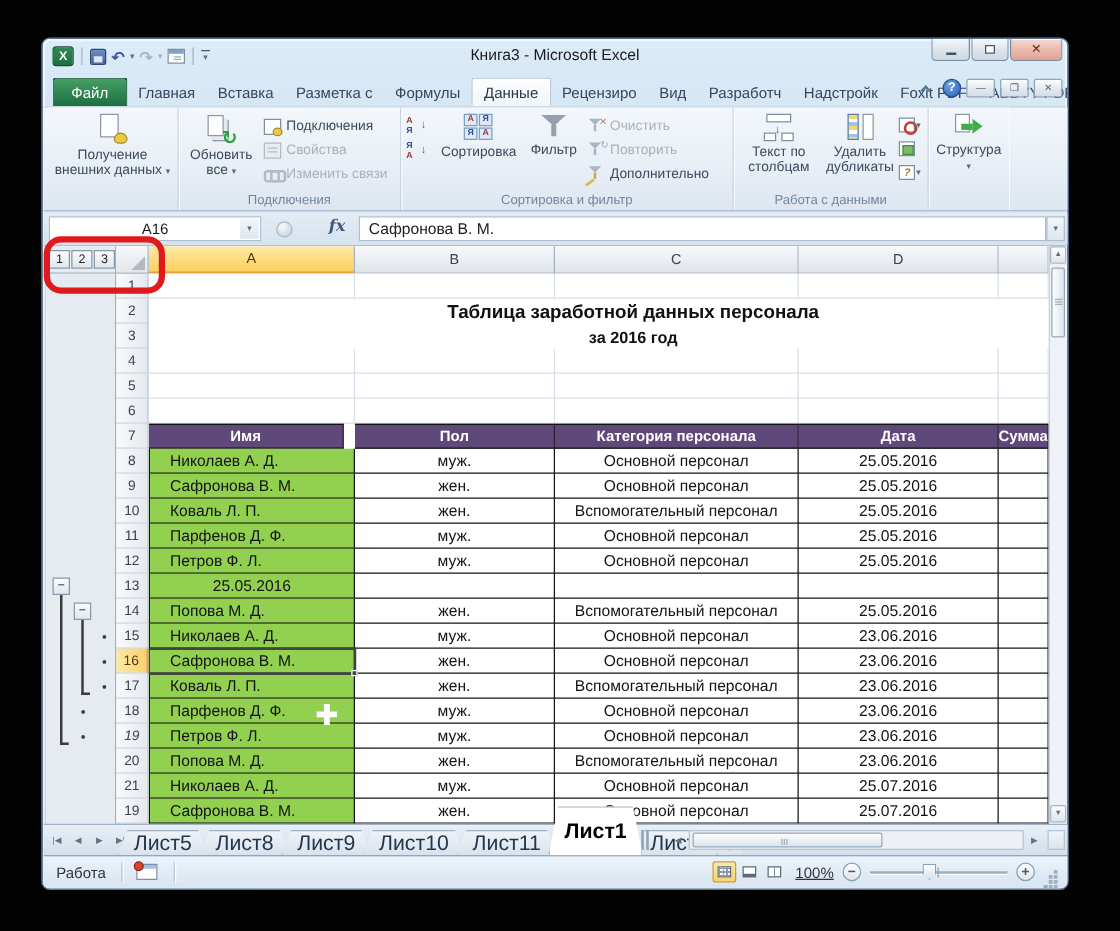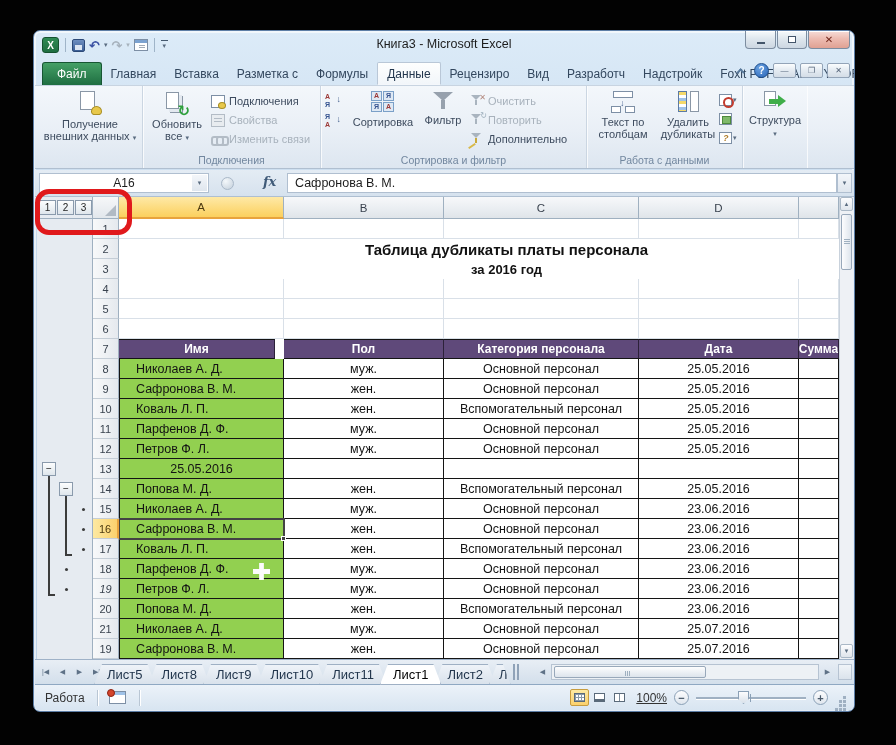--- a/index.html
+++ b/index.html
@@ -154,22 +154,22 @@
   .vs-btn{position:absolute;left:0;width:13px;height:14px;background:linear-gradient(#fdfdfe,#dfe5ec);border:1px solid #aab8c6;border-radius:2px;font-size:6px;color:#5a6c80;display:flex;align-items:center;justify-content:center;}
   .vs-thumb{position:absolute;left:1px;top:17px;width:11px;height:56px;background:linear-gradient(90deg,#fdfdfe,#dde4ec);border:1px solid #98a8ba;border-radius:2px;}
   .vs-thumb::after{content:"";position:absolute;left:2px;top:24px;width:6px;height:1px;background:#9fb0c0;box-shadow:0 2px 0 #9fb0c0,0 4px 0 #9fb0c0;}
   
   .redbox{position:absolute;left:1px;top:158px;width:97px;height:46px;border:5px solid #e0191c;border-radius:14px;z-index:50;pointer-events:none;}
   
   .tabsbar{position:absolute;left:1px;top:628px;width:820px;height:25px;background:linear-gradient(#e8eef5,#d3dfeb);border-top:1px solid #9fb2c8;}
   .navs{position:absolute;left:3px;top:4px;display:flex;gap:2px;}
   .navb{width:15px;height:16px;display:flex;align-items:center;justify-content:center;font-size:7px;color:#5f7287;}
   .stabs{position:absolute;left:66px;top:2px;display:flex;align-items:flex-end;height:23px;}
-  .stab{height:21px;margin-left:-7px;padding:0 13px;display:flex;align-items:center;font-size:13px;color:#22364d;background:linear-gradient(#f0f4f9,#d8e1eb);clip-path:polygon(8px 0,calc(100% - 8px) 0,100% 100%,0 100%);box-shadow:inset 0 0 0 1px #9fb0c4;}
-  .stab.active{background:#fff;font-weight:normal;color:#000;height:21px;z-index:2;}
+  .stab{height:21px;margin-left:-7px;padding:0 13px;display:flex;align-items:center;font-size:17px;color:#22364d;background:linear-gradient(#f0f4f9,#d8e1eb);clip-path:polygon(8px 0,calc(100% - 8px) 0,100% 100%,0 100%);box-shadow:inset 0 0 0 1px #9fb0c4;}
+  .stab.active{background:#fff;font-weight:bold;color:#000;height:40px;z-index:2;}
   .stab.cut{width:22px;padding:0 0 0 10px;overflow:hidden;}
   .tab-split{position:absolute;left:478px;top:4px;width:6px;height:16px;border-left:2px solid #8fa2b8;border-right:2px solid #8fa2b8;}
   .hscroll-l{position:absolute;left:500px;top:4px;}
   .hs-track{position:absolute;left:516px;top:4px;width:268px;height:16px;background:#edf1f5;border:1px solid #b6c3d2;}
   .hs-thumb{position:absolute;left:2px;top:1px;width:152px;height:12px;background:linear-gradient(#fdfdfe,#dde4ec);border:1px solid #98a8ba;border-radius:2px;}
   .hs-thumb::after{content:"";position:absolute;left:70px;top:4px;width:1px;height:5px;background:#9fb0c0;box-shadow:2px 0 0 #9fb0c0,4px 0 0 #9fb0c0;}
   .hscroll-r{position:absolute;left:785px;top:4px;}
   .hs-sizer{position:absolute;left:803px;top:4px;width:14px;height:16px;background:linear-gradient(#f0f4f8,#dbe3ec);border:1px solid #b6c3d2;}
   
   .statusbar{position:absolute;left:1px;top:653px;width:820px;height:26px;background:linear-gradient(#ecf2f9,#d8e5f1);border-top:1px solid #8fa8c2;}
@@ -531,21 +531,21 @@
           <div class="c td a-col" style="left: 0px; width: 165px; top: 400px;">Николаев А. Д.</div>
           <div class="c td" style="left: 165px; width: 160px; top: 400px;">муж.</div>
           <div class="c td" style="left: 325px; width: 195px; top: 400px;">Основной персонал</div>
           <div class="c td" style="left: 520px; width: 160px; top: 400px;">25.07.2016</div>
           <div class="c td" style="left: 680px; width: 40px; top: 400px;"></div>
           <div class="c td a-col" style="left: 0px; width: 165px; top: 420px;">Сафронова В. М.</div>
           <div class="c td" style="left: 165px; width: 160px; top: 420px;">жен.</div>
           <div class="c td" style="left: 325px; width: 195px; top: 420px;">Основной персонал</div>
           <div class="c td" style="left: 520px; width: 160px; top: 420px;">25.07.2016</div>
           <div class="c td" style="left: 680px; width: 40px; top: 420px;"></div>
-          <div class="title-ovl t1">Таблица дубликаты платы персонала</div>
+          <div class="title-ovl t1">Таблица заработной данных персонала</div>
           <div class="title-ovl t2">за 2016 год</div>
           <div class="selbox" style="left: -1px; top: 299px; width: 167px; height: 22px;"></div>
           <div class="selhandle" style="left: 162px; top: 317px;"></div>
           <div class="pluscur" style="left: 134px; top: 344px;"></div>
         </div>
       <div class="vscroll">
         <div class="vs-btn" style="top:0;">▲</div>
         <div class="vs-thumb"></div>
         <div class="vs-btn" style="top:447px;">▼</div>
       </div>

